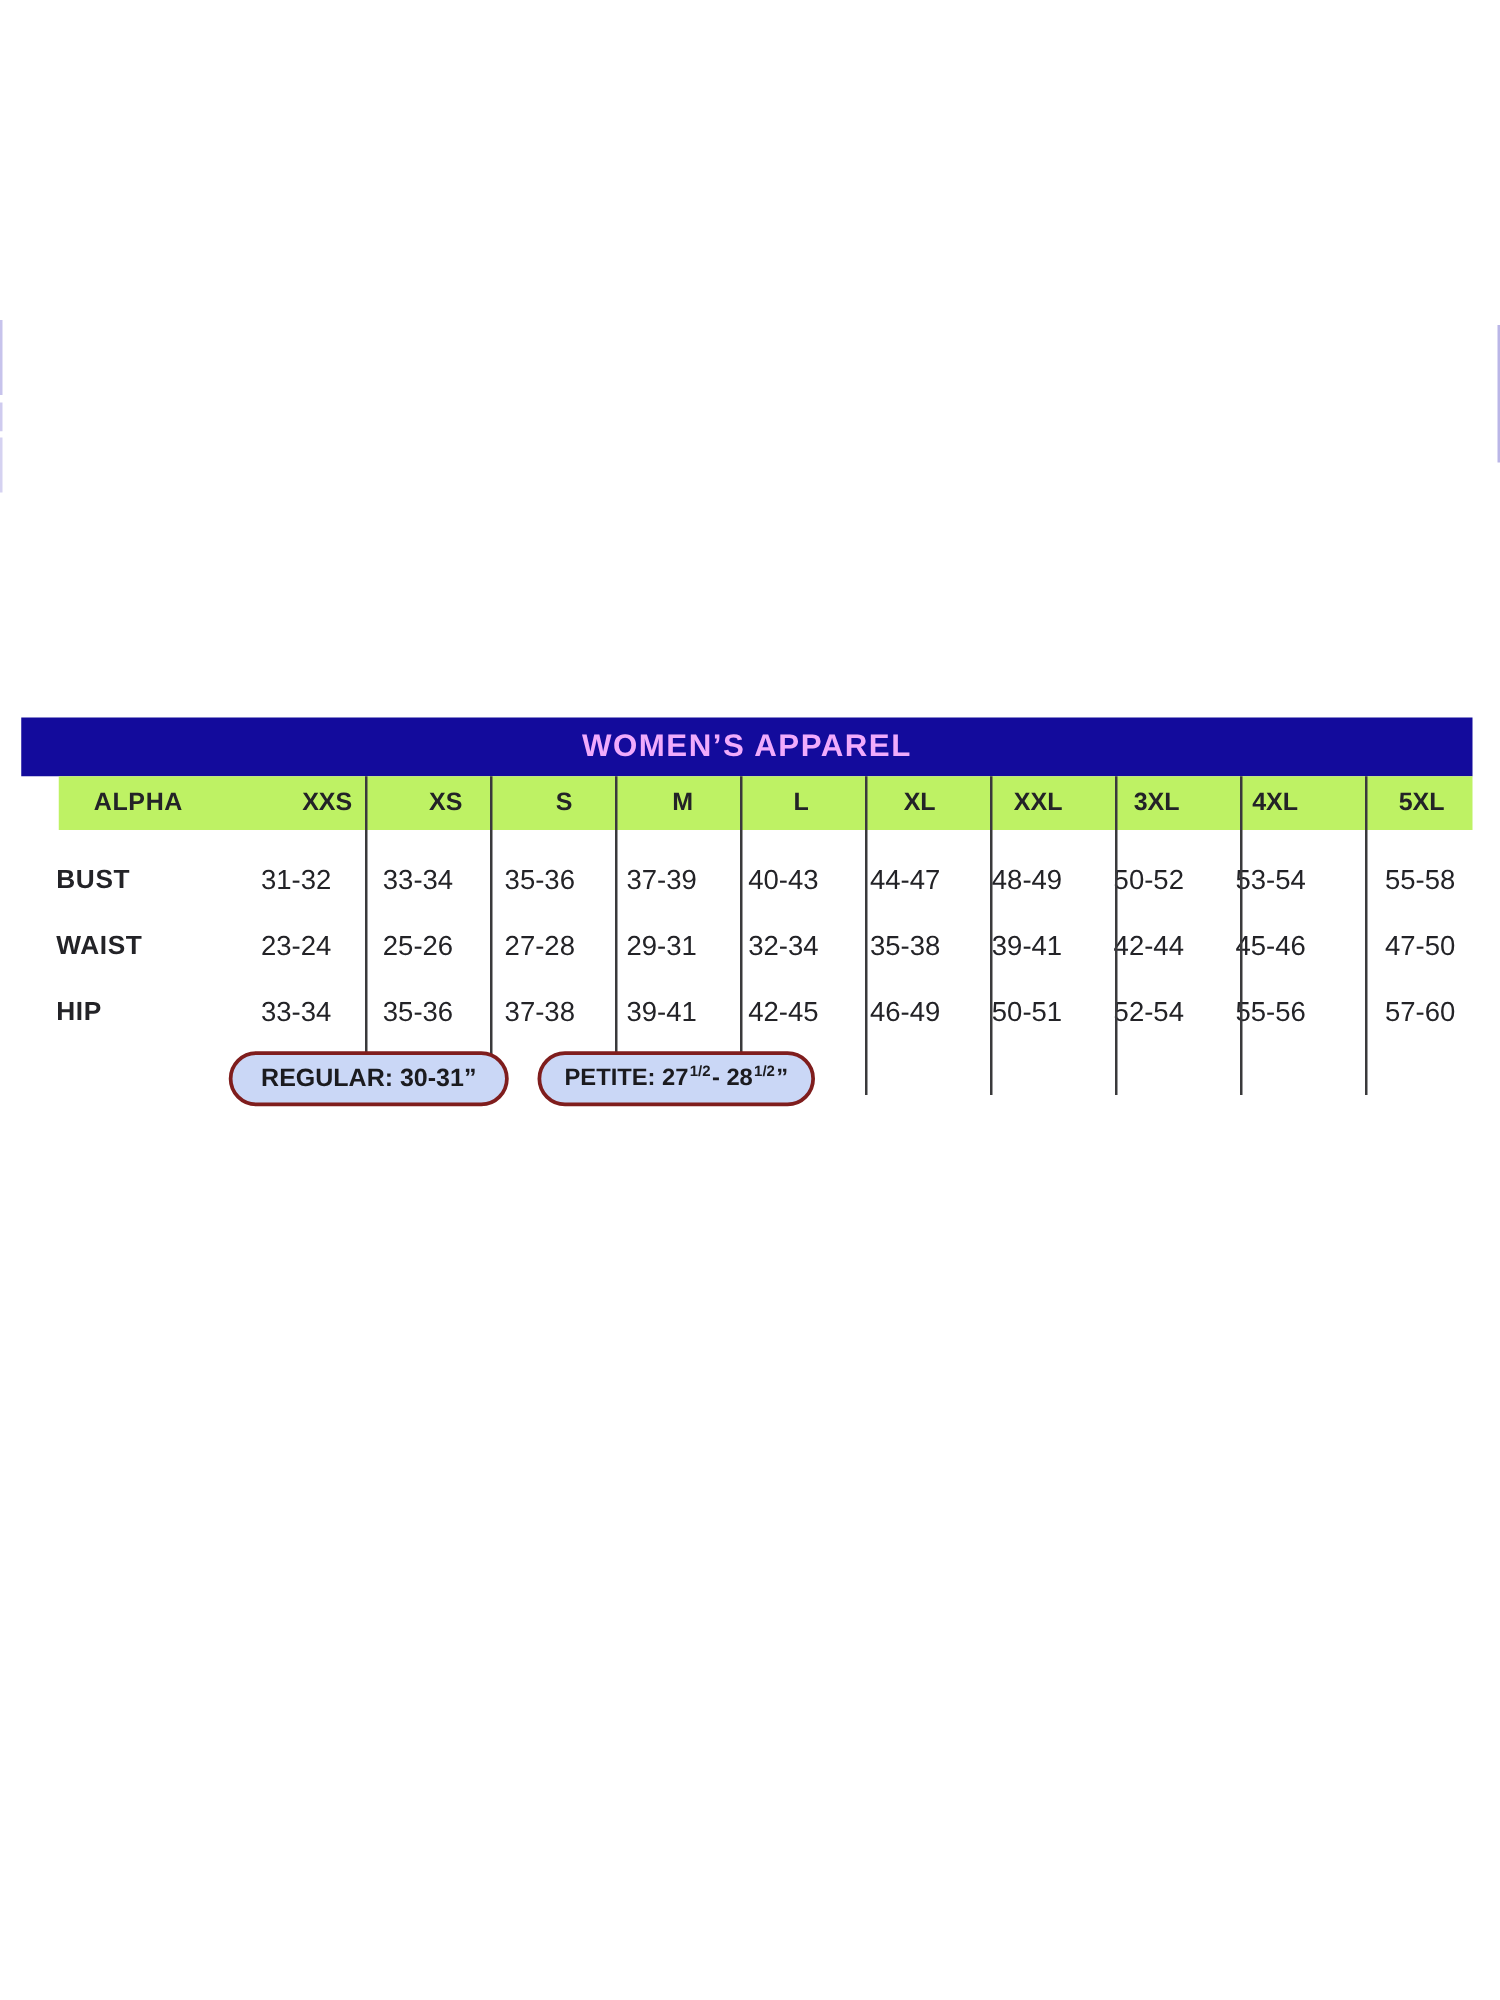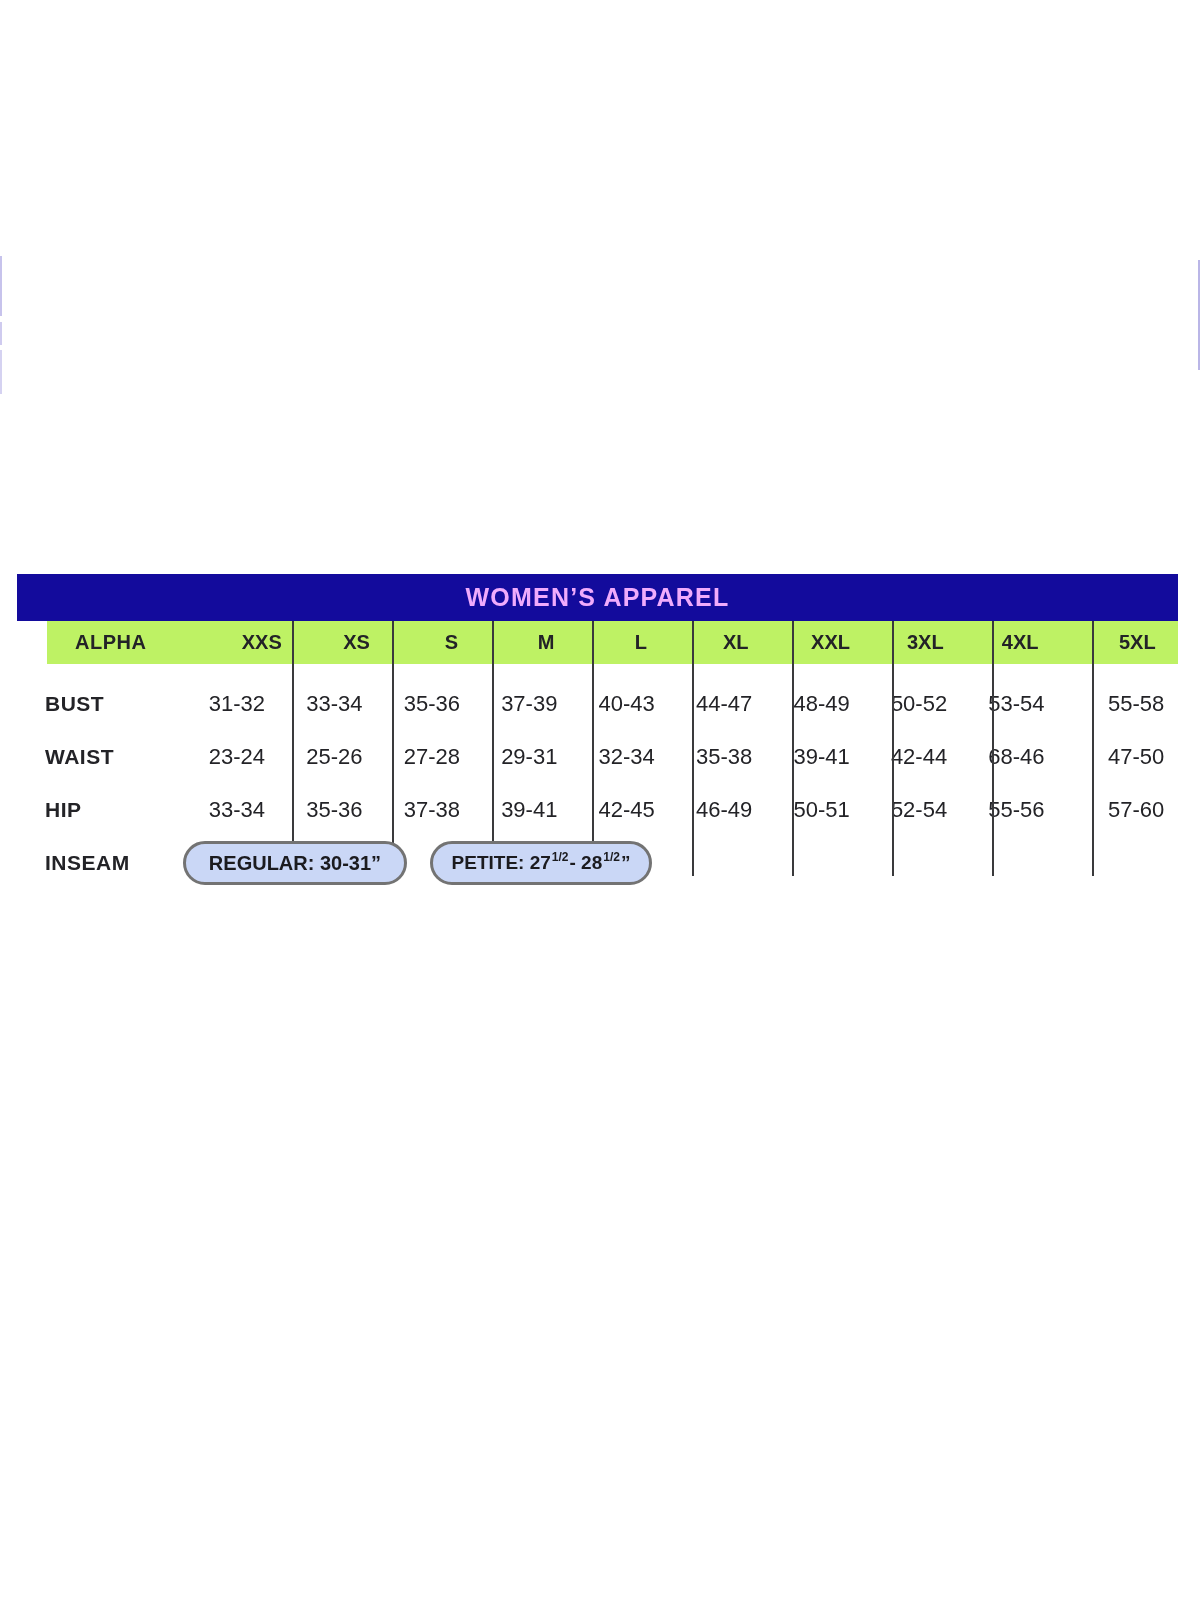--- a/index.html
+++ b/index.html
@@ -41,21 +41,21 @@
   .body-rows { padding-top:13px; }
   .body-rows .grid-row { height:53px; }
 
   .vline {
     position:absolute; top:47px; width:2px; height:255px; background:#3A3A3C;
   }
 
   .inseam-row { position:relative; margin-top:5px; height:44px; }
   .pill {
     position:absolute; top:0; height:44px; box-sizing:border-box;
-    background:#CAD7F6; border:3px solid #737373; border-radius:22px;
+    background:#CAD7F6; border:3px solid #7f1d1d; border-radius:22px;
     display:flex; align-items:center; justify-content:center;
     font-weight:bold; font-size:20px; color:#1B1B1F; white-space:nowrap;
   }
   .pill-regular { left:166px; width:224px; }
   .pill-petite  { left:413px; width:222px; font-size:19px; }
   .pill-tall    { left:658px; width:218px; }
   .pill .frac { font-size:12px; position:relative; top:-6px; margin:0 1px; }
 </style>
 </head>
 <body>
@@ -105,21 +105,21 @@
     <div class="grid-row">
       <div class="label-cell">WAIST</div>
       <div class="val-cell">23-24</div>
       <div class="val-cell">25-26</div>
       <div class="val-cell">27-28</div>
       <div class="val-cell">29-31</div>
       <div class="val-cell">32-34</div>
       <div class="val-cell">35-38</div>
       <div class="val-cell">39-41</div>
       <div class="val-cell">42-44</div>
-      <div class="val-cell">68-46</div>
+      <div class="val-cell">45-46</div>
       <div class="val-cell">47-50</div>
     </div>
 
     <div class="grid-row">
       <div class="label-cell">HIP</div>
       <div class="val-cell">33-34</div>
       <div class="val-cell">35-36</div>
       <div class="val-cell">37-38</div>
       <div class="val-cell">39-41</div>
       <div class="val-cell">42-45</div>
@@ -136,21 +136,20 @@
   <div class="vline" style="left:375px;"></div>
   <div class="vline" style="left:475px;"></div>
   <div class="vline" style="left:575px;"></div>
   <div class="vline" style="left:675px;"></div>
   <div class="vline" style="left:775px;"></div>
   <div class="vline" style="left:875px;"></div>
   <div class="vline" style="left:975px;"></div>
   <div class="vline" style="left:1075px;"></div>
 
   <div class="inseam-row">
-    <div class="label-cell" style="height:44px;">INSEAM</div>
     <div class="pill pill-regular">
         <span>REGULAR: 30-31”</span>
       </div>
     <div class="pill pill-petite">
         <span>PETITE: 27 </span>
         <span class="frac">1/2</span>
         <span> - 28 </span>
         <span class="frac">1/2</span>
         <span>”</span>
       </div>

